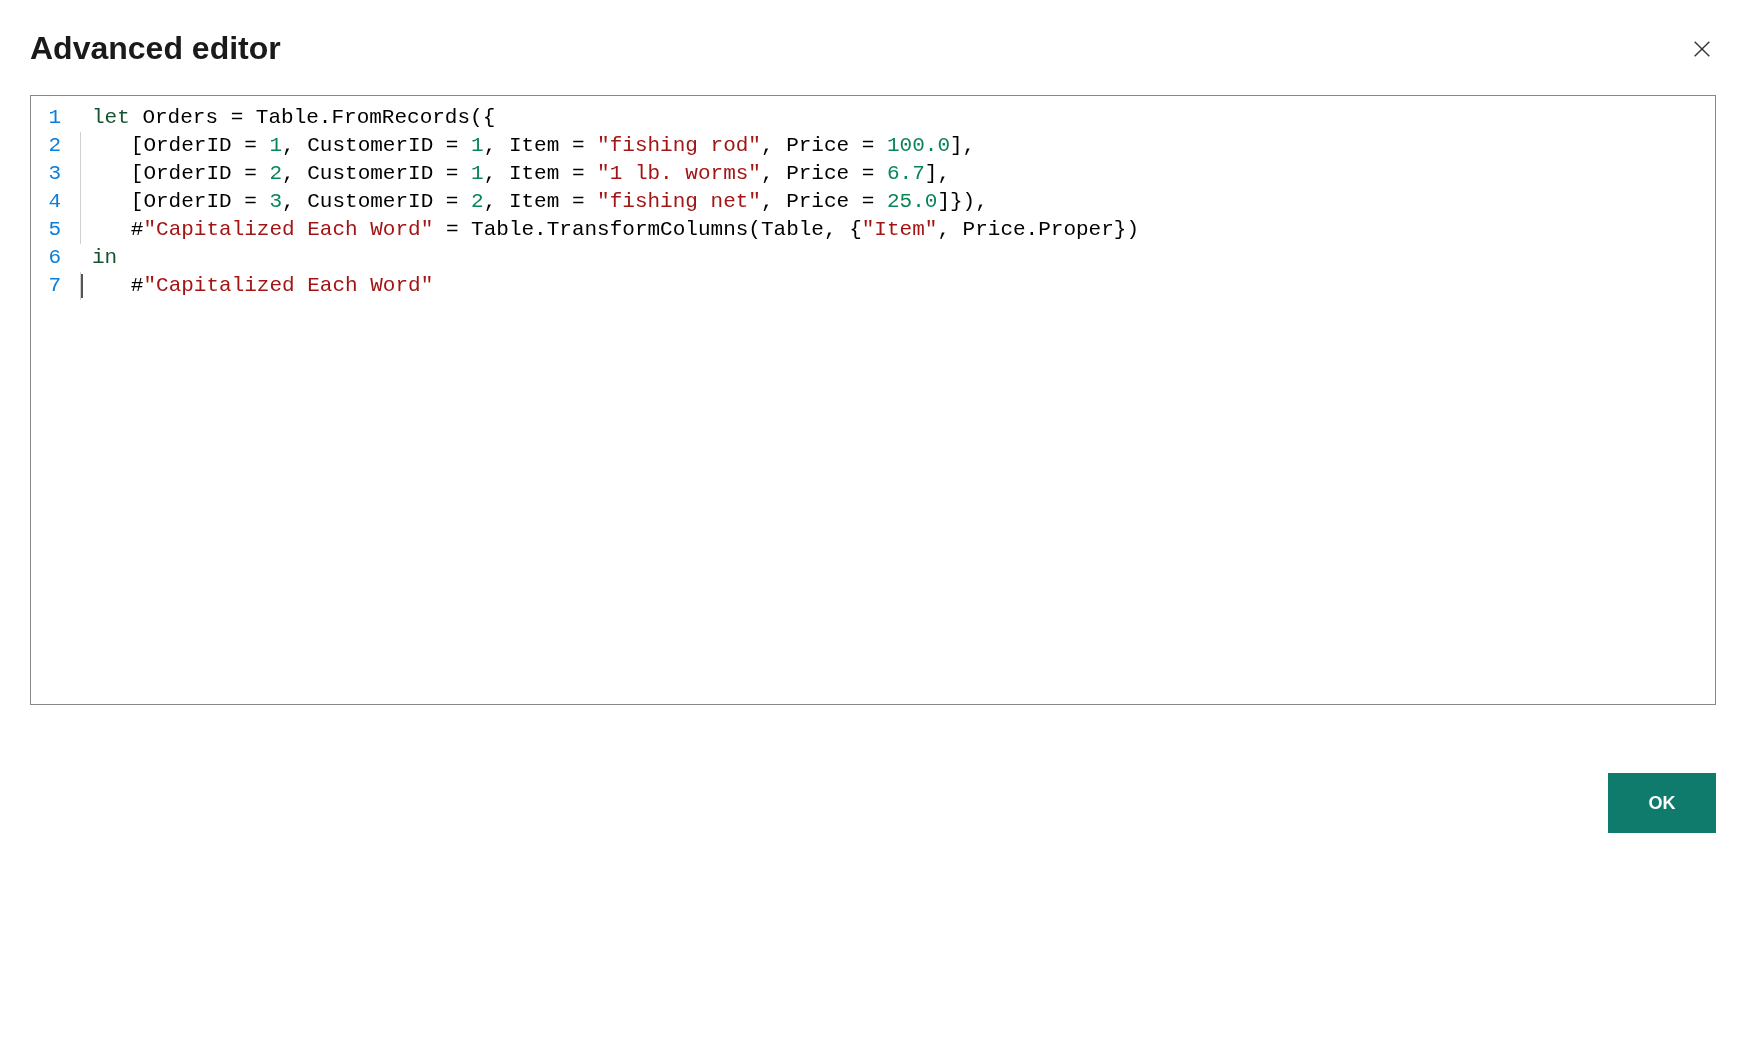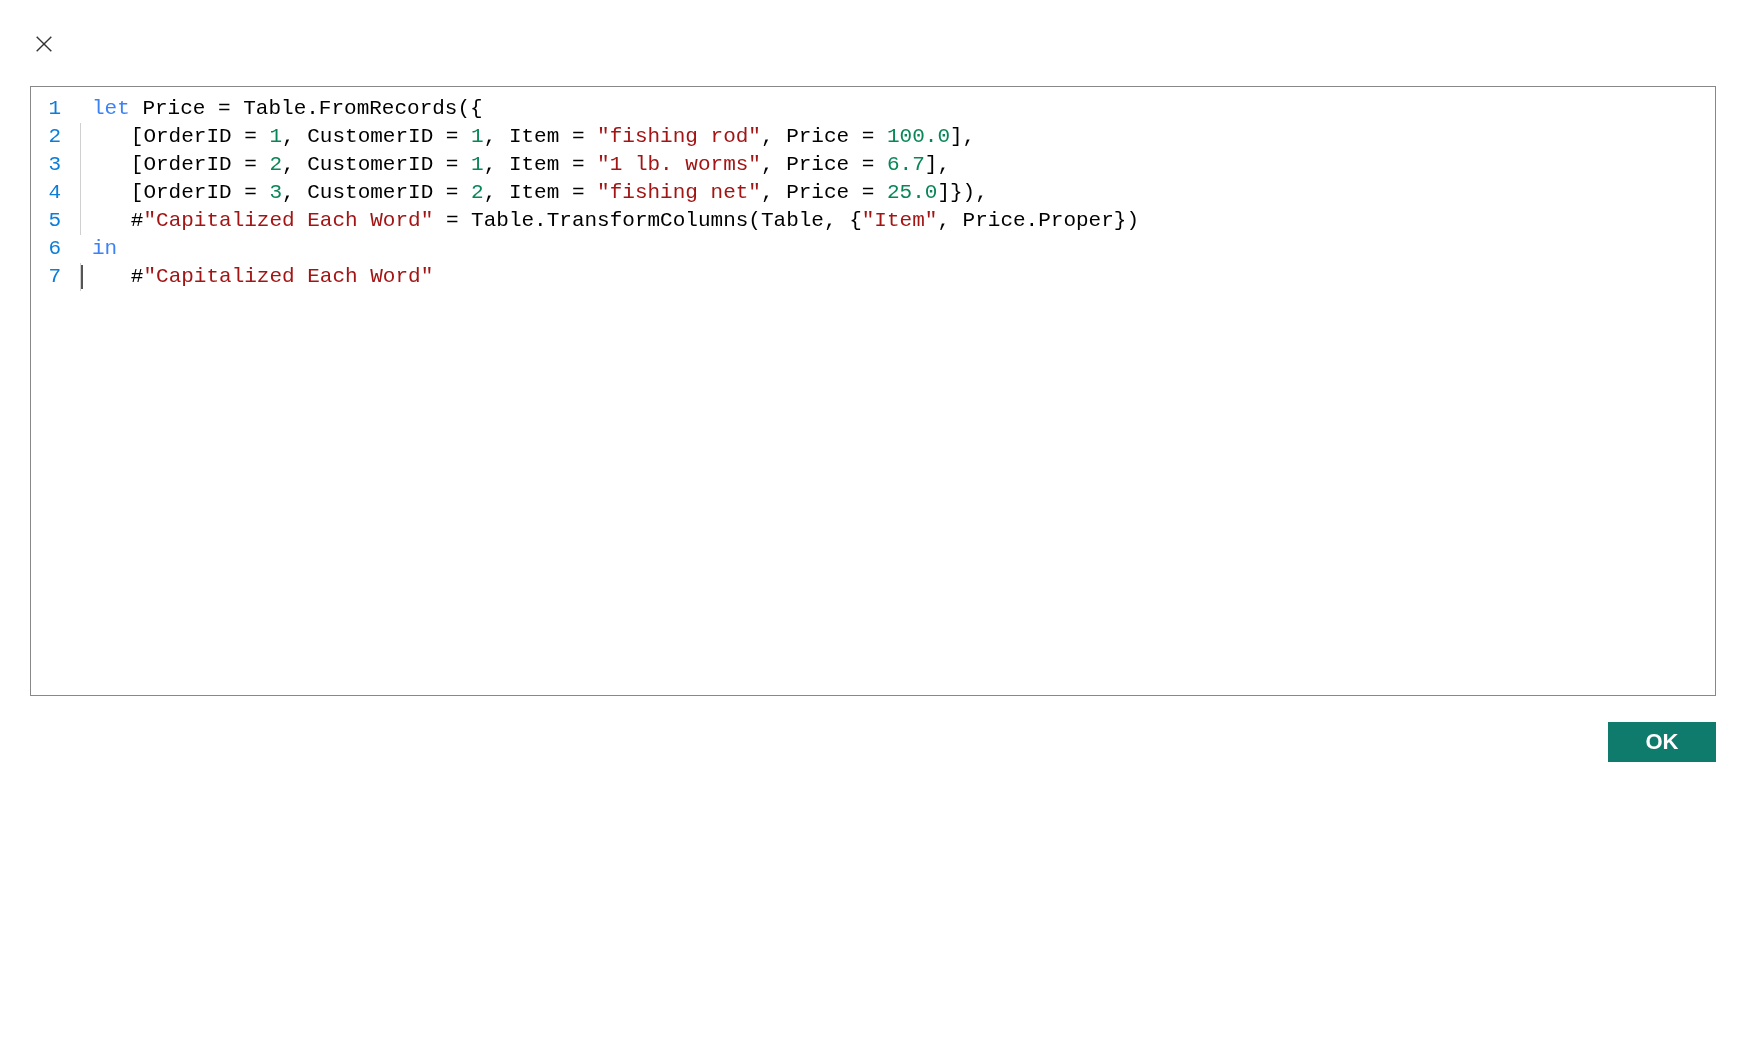--- a/index.html
+++ b/index.html
@@ -74,70 +74,72 @@
     .cursor-line::before {
       content: "";
       position: absolute;
       left: 0;
       top: 2px;
       bottom: 2px;
       width: 2px;
       background: #555;
     }
     .kw {
-      color: #3b82f6;
+      color: #14532d;
     }
     .str {
       color: #a31515;
     }
     .num {
       color: #098658;
     }
     .footer {
       display: flex;
       justify-content: flex-end;
       gap: 24px;
       margin-top: 26px;
     }
     .btn {
       min-width: 140px;
-      height: 40px;
-      font-size: 22px;
+      height: 60px;
+      font-size: 18px;
       font-family: inherit;
       cursor: pointer;
       border: 1px solid #888;
       background: #fff;
       display: flex;
       align-items: center;
       justify-content: center;
+      margin-top: 42px;
     }
     .btn-primary {
       background: #0f7b6c;
       color: #fff;
       border: 1px solid #0f7b6c;
       font-weight: 600;
       min-width: 108px;
     }
   </style>
 </head>
 <body>
 
 <div class="header">
+  <h1 class="title">Advanced editor</h1>
   <div class="close-btn">
     <svg viewBox="0 0 24 24" fill="none" stroke="currentColor" stroke-width="1.5">
       <line x1="4" y1="4" x2="20" y2="20"></line>
       <line x1="20" y1="4" x2="4" y2="20"></line>
     </svg>
   </div>
 </div>
 
 <div class="editor-container" id="editor">
     <div class="code-line">
       <div class="line-number">1</div>
-      <div class="code-content" style="padding-left: 13px;"><span class="kw">let</span><span> Price = Table.FromRecords({</span></div>
+      <div class="code-content" style="padding-left: 13px;"><span class="kw">let</span><span> Orders = Table.FromRecords({</span></div>
     </div>
     <div class="code-line">
       <div class="line-number">2</div>
       <span class="indent-guide"></span>
       <div class="code-content"><span>   [OrderID = </span><span class="num">1</span><span>, CustomerID = </span><span class="num">1</span><span>, Item = </span><span class="str">"fishing rod"</span><span>, Price = </span><span class="num">100.0</span><span>],</span></div>
     </div>
     <div class="code-line">
       <div class="line-number">3</div>
       <span class="indent-guide"></span>
       <div class="code-content"><span>   [OrderID = </span><span class="num">2</span><span>, CustomerID = </span><span class="num">1</span><span>, Item = </span><span class="str">"1 lb. worms"</span><span>, Price = </span><span class="num">6.7</span><span>],</span></div>

